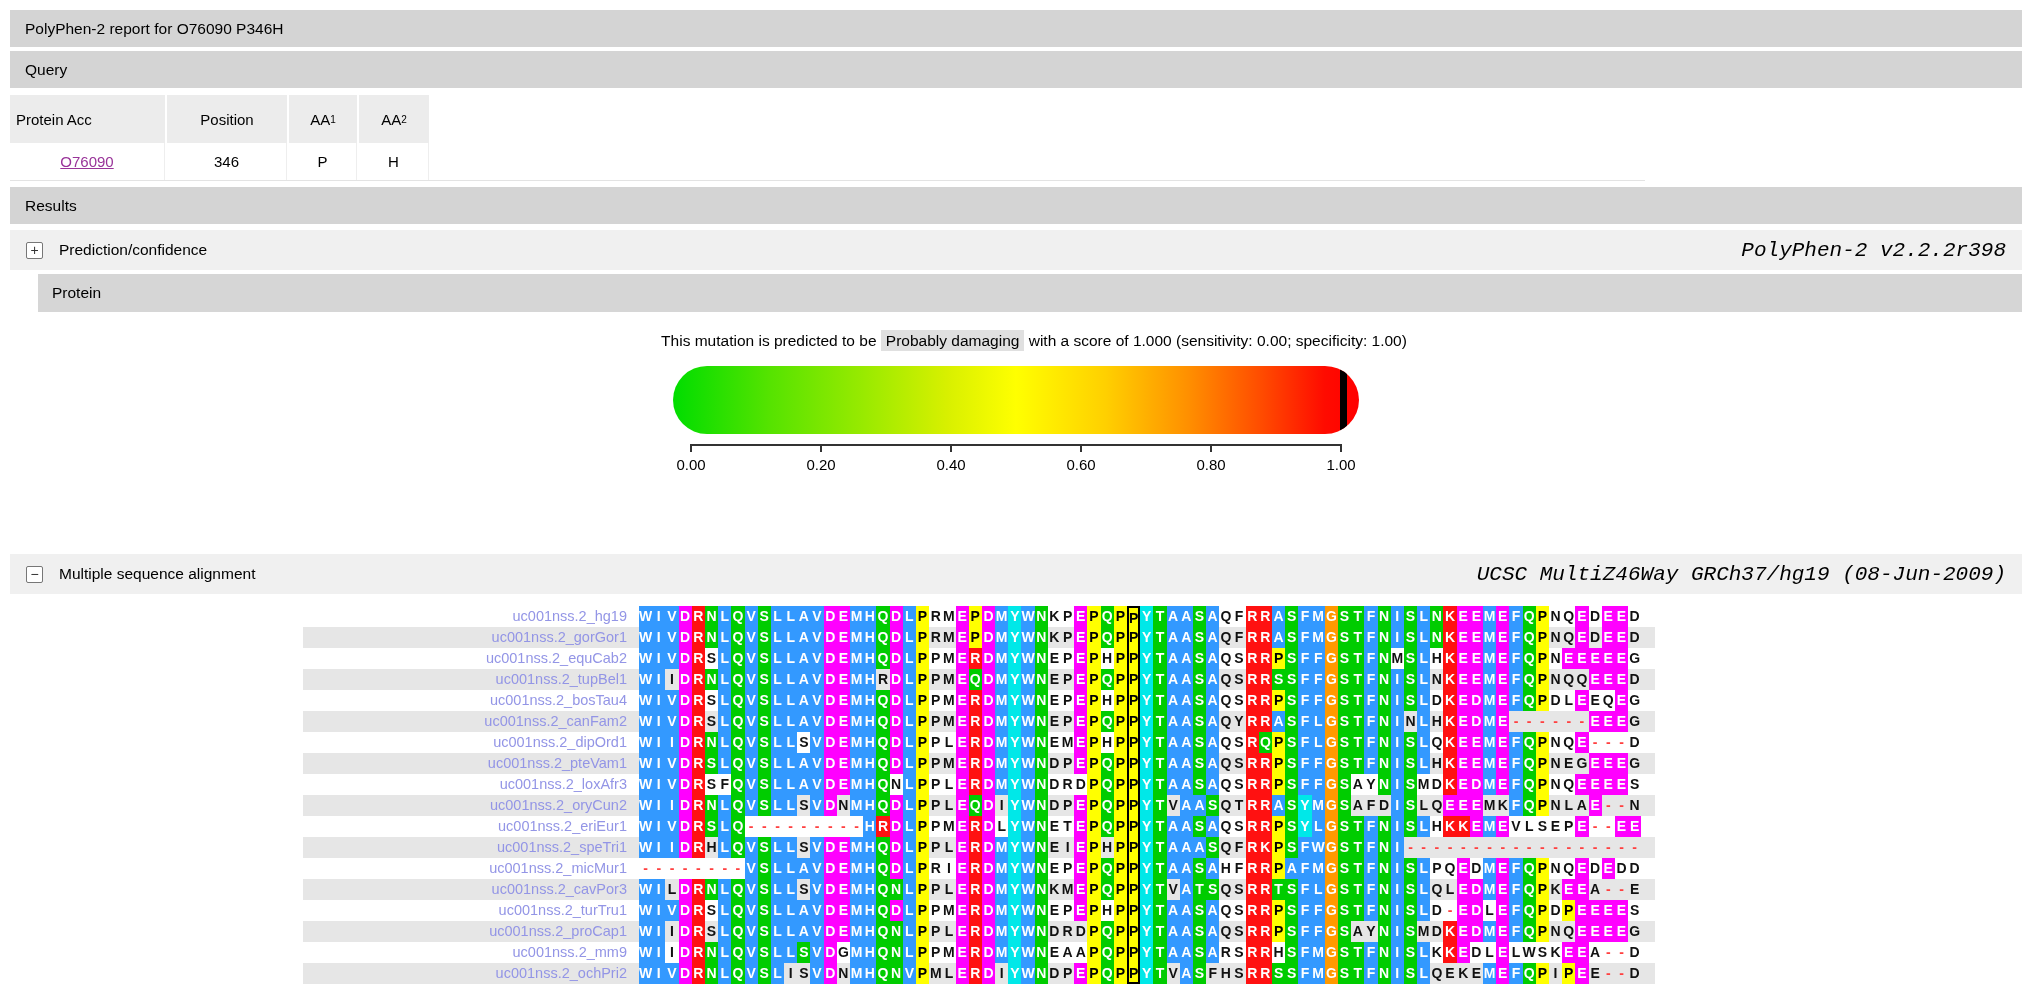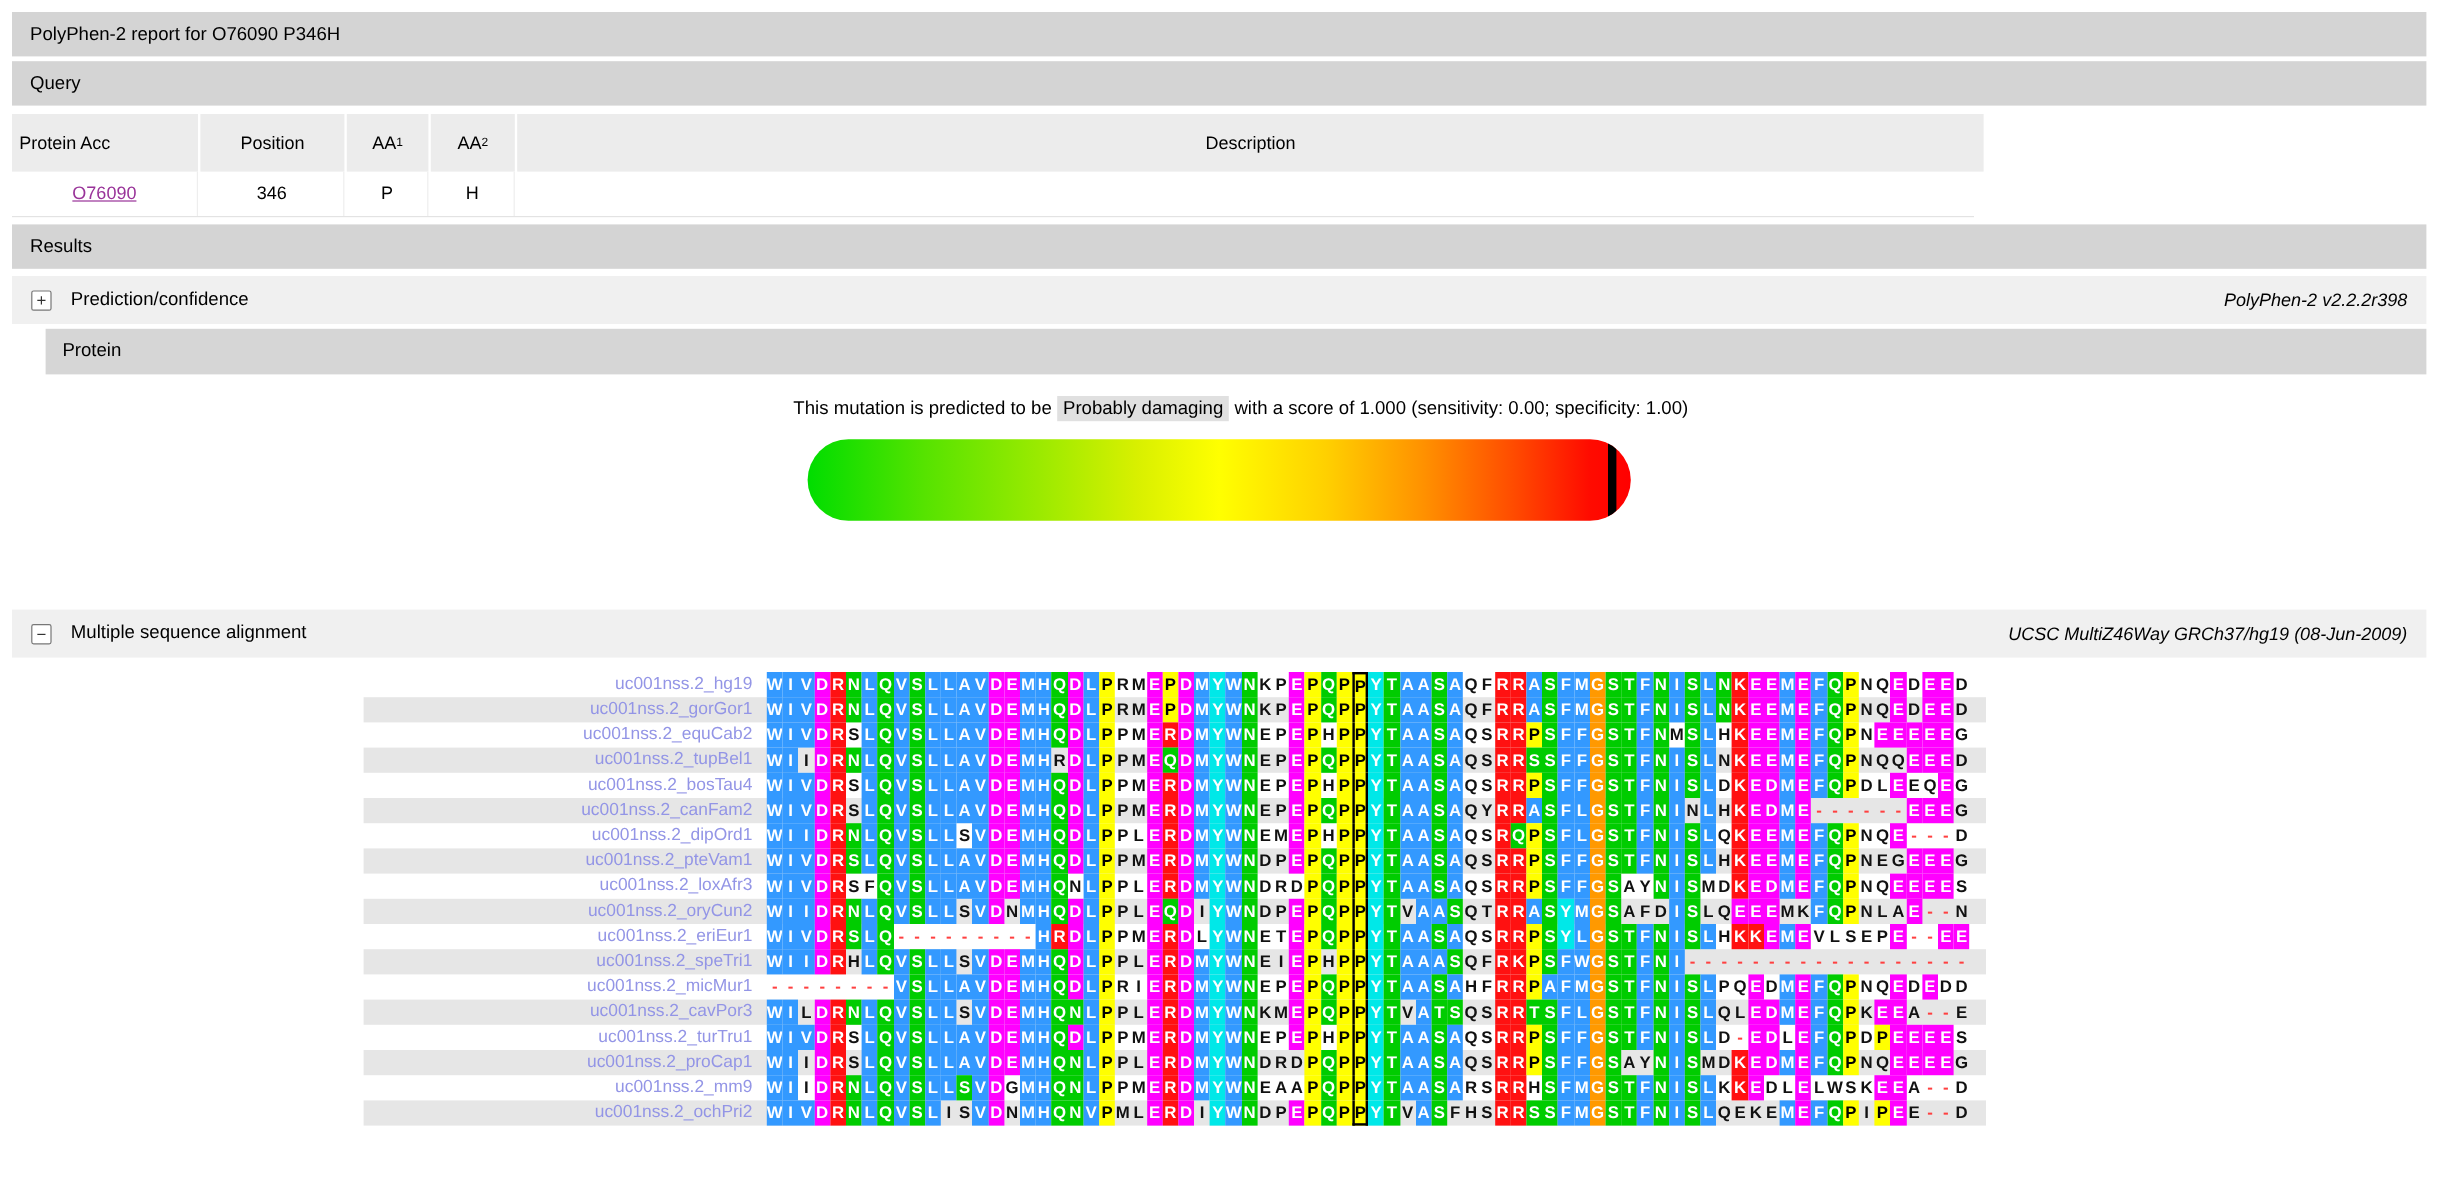--- a/index.html
+++ b/index.html
@@ -30,21 +30,21 @@
   a.acc { color:#993399; text-decoration:underline; cursor:pointer; }
 
   
   .secbar { margin:6px 10px 0 10px; background:#f0f0f0; height:40px;
             display:flex; align-items:center; padding:0 16px; font-size:15.5px; }
   .plusbox { width:17px; height:17px; border:1.5px solid #777; background:#fff;
              display:inline-flex; align-items:center; justify-content:center;
              font-size:14px; line-height:1; margin-right:16px; color:#333;
              border-radius:2px; cursor:pointer; }
   .spacer { flex:1; }
-  .versiontxt { font-style:italic; font-size:15px; }
+  .versiontxt { font-style:italic; font-size:21px;font-family:Liberation Mono, monospace; }
   .humdiv { margin:4px 10px 0 38px; background:#d6d6d6; height:38px;
             line-height:38px; padding-left:14px; font-size:15.5px; }
 
   
   .predtext { text-align:center; margin-top:20px; font-size:15.5px;padding-left:36px; }
   .verdict { background:#e0e0e0; padding:2px 5px; }
   .scalewrap { width:686px; margin:16px auto 0 auto; }
   .capsule { height:68px; border-radius:34px; position:relative; overflow:hidden;
     background:linear-gradient(to right,#00DD00 0%,#55E300 14%,#9AEA00 28%,
       #D8F000 40%,#FFFF00 50%,#FFD000 63%,#FF9000 75%,#FF4A00 86%,#FF0B00 95%,#FF0000 100%); }
@@ -84,21 +84,20 @@
     <div class="first">Protein Acc</div>
     <div>Position</div>
     <div>
       <span>AA</span>
         <sub>1</sub>
     </div>
     <div>
       <span>AA</span>
         <sub>2</sub>
     </div>
-    <div>Description</div>
   </div>
   <div class="qrow">
     <div>
         <a class="acc">O76090</a>
       </div>
     <div>346</div>
     <div>P</div>
     <div>H</div>
   </div>
 </div>
@@ -114,20 +113,35 @@
 <div class="humdiv">Protein</div>
 
 <div class="predtext">
   <span>This mutation is predicted to be </span><span class="verdict">Probably damaging</span><span> with a score of 1.000 (sensitivity: 0.00; specificity: 1.00)</span>
 </div>
 
 <div class="scalewrap">
   <div class="capsule">
     <div class="marker" id="score-marker" style="left: 97.2%;"></div>
   </div>
+  <div class="axis" id="score-axis">
+    <div class="axisline"></div>
+  <div class="tick" style="left: 0%;"></div>
+      <div class="ticklabel" style="left: 0%;">0.00</div>
+      <div class="tick" style="left: 20%;"></div>
+      <div class="ticklabel" style="left: 20%;">0.20</div>
+      <div class="tick" style="left: 40%;"></div>
+      <div class="ticklabel" style="left: 40%;">0.40</div>
+      <div class="tick" style="left: 60%;"></div>
+      <div class="ticklabel" style="left: 60%;">0.60</div>
+      <div class="tick" style="left: 80%;"></div>
+      <div class="ticklabel" style="left: 80%;">0.80</div>
+      <div class="tick" style="left: 100%;"></div>
+      <div class="ticklabel" style="left: 100%;">1.00</div>
+    </div>
 </div>
 
 <div class="msasection">
   <div class="secbar">
     <span class="plusbox">−</span>
     <span>Multiple sequence alignment</span>
     <span class="spacer"></span>
     <span class="versiontxt">UCSC MultiZ46Way GRCh37/hg19 (08-Jun-2009)</span>
   </div>
   <div class="msa" id="msa">

